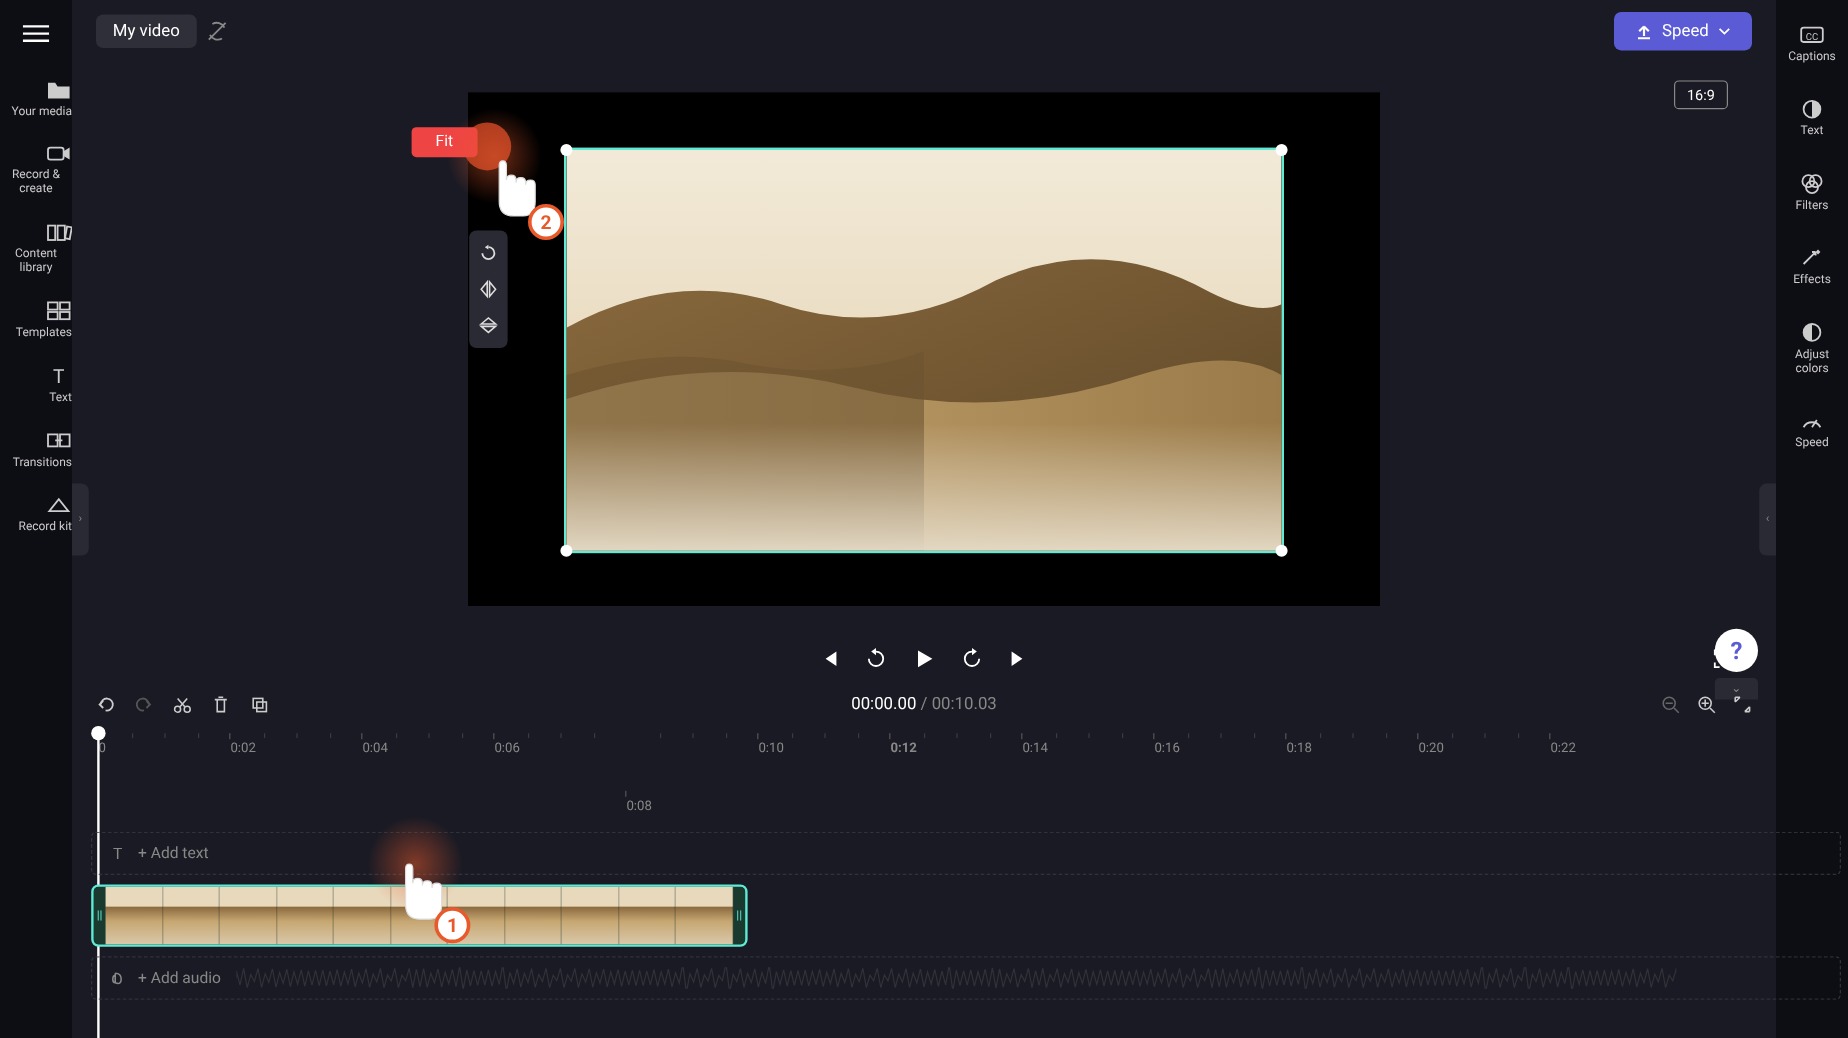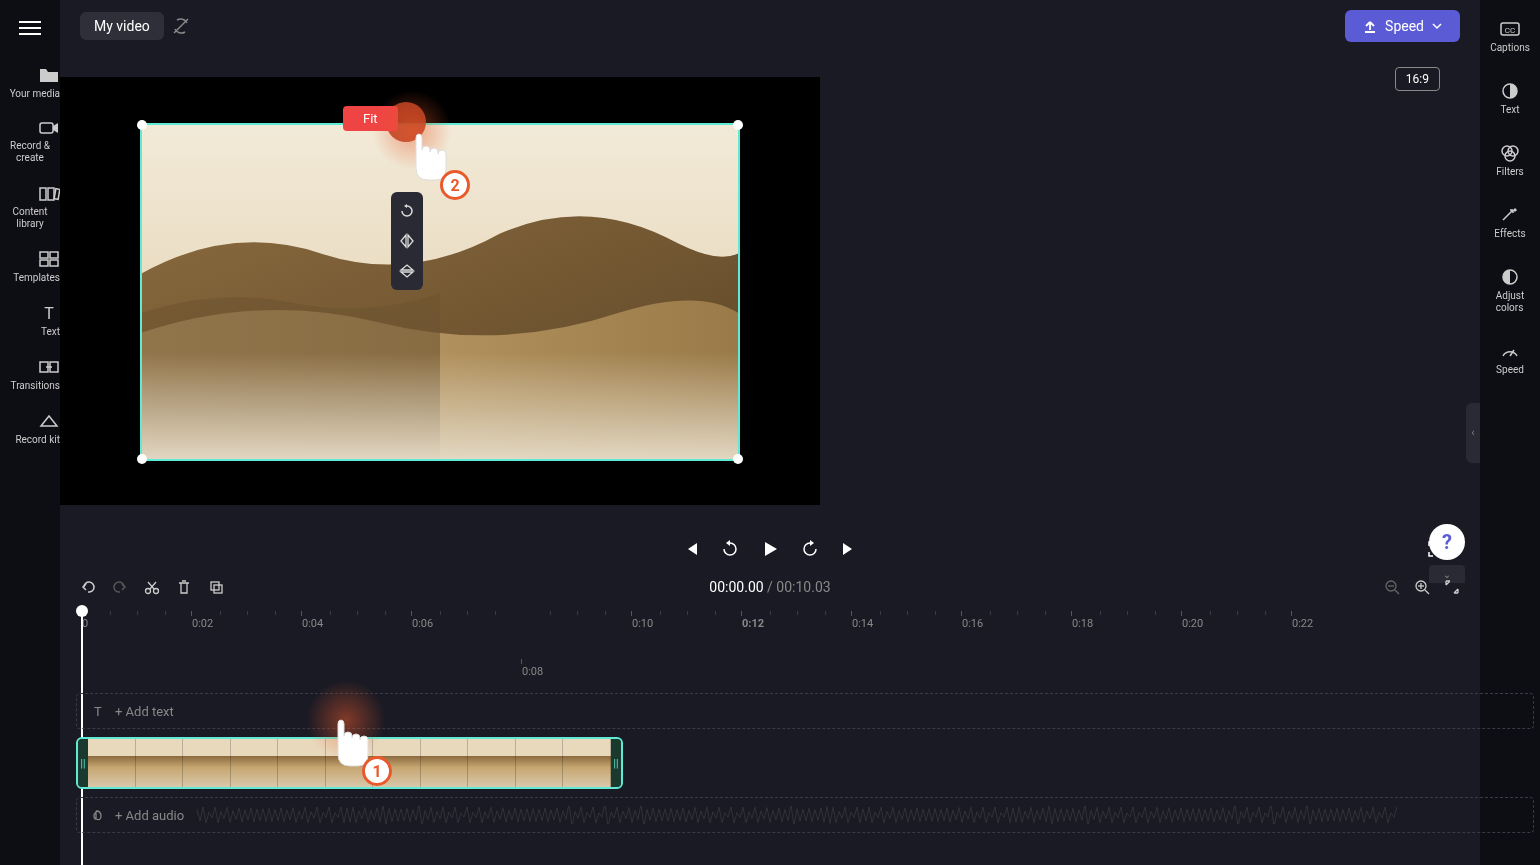--- a/index.html
+++ b/index.html
@@ -10,31 +10,31 @@
   .hamburger { padding: 10px 0 20px 0; cursor: pointer; }
   .left-item { display: flex; flex-direction: column; align-items: flex-end; padding: 10px 0; cursor: pointer; width: 100%; }
   .left-item .icon { font-size: 20px; margin-bottom: 4px; }
   .left-item .label { font-size: 10px; color: #ccc; text-align: center; line-height: 1.2; }
   .left-expander { position: absolute; left: 60px; top: 50%; transform: translateY(-50%); width: 14px; height: 60px; background: #2a2a34; border-radius: 0 6px 6px 0; display: flex; align-items: center; justify-content: center; cursor: pointer; font-size:10px; color:#888;}
 
   
   .right-sidebar { position: absolute; right: 0; top: 0; width: 60px; height: 100%; background: #0d0d14; display: flex; flex-direction: column; align-items: center; padding-top: 6px; }
   .right-item { display: flex; flex-direction: column; align-items: center; padding: 14px 18px; cursor: pointer; width: 100%; }
   .right-item .icon { font-size: 18px; margin-bottom: 4px; }
-  .right-item .label { font-size: 10px; color: #ccc; text-align: left; line-height: 1.2; }
+  .right-item .label { font-size: 10px; color: #ccc; text-align: center; line-height: 1.2; }
   .right-expander { position: absolute; right: 60px; top: 50%; transform: translateY(-50%); width: 14px; height: 60px; background: #2a2a34; border-radius: 6px 0 0 6px; display: flex; align-items: center; justify-content: center; cursor: pointer; font-size:10px; color:#888;}
 
   
   .top-bar { position: absolute; left: 60px; right: 60px; top: 0; height: 52px; display: flex; align-items: center; padding: 0 20px; }
   .video-title { background: #2f2f3a; padding: 6px 14px; border-radius: 6px; font-size: 14px; display: flex; align-items: center; gap: 10px; }
   .sync-icon { color: #888; margin-left: 8px; }
   .export-btn { margin-left: auto; background: #5b5bd6; padding: 8px 18px; border-radius: 6px; font-size: 14px; display: flex; align-items: center; gap: 8px; cursor: pointer; }
 
   
-  .preview-area { position: absolute; left: 60px; right: 60px; top: 52px; bottom: 335px; display: flex; flex-direction: column; align-items: flex-start; justify-content: center; }
+  .preview-area { position: absolute; left: 60px; right: 60px; top: 52px; bottom: 335px; display: flex; flex-direction: column; align-items: center; justify-content: center; }
   .aspect-badge { position: absolute; top: 15px; right: 40px; border: 1px solid #888; border-radius: 4px; padding: 4px 10px; font-size: 12px; cursor: pointer; }
   .canvas { width: 760px; height: 428px; background: #000; position: relative; display:flex; align-items:center; justify-content:center;}
   .clip-selected { position: absolute; left: 80px; top: 46px; width: 600px; height: 338px; border: 2px solid #5eead4;}
   .desert-svg { width:100%; height:100%; display:block;}
   .handle { width: 10px; height: 10px; background: #fff; border-radius: 50%; position: absolute; }
   .handle.tl { left: -5px; top: -5px; }
   .handle.tr { right: -5px; top: -5px; }
   .handle.bl { left: -5px; bottom: -5px; }
   .handle.br { right: -5px; bottom: -5px; }
 

